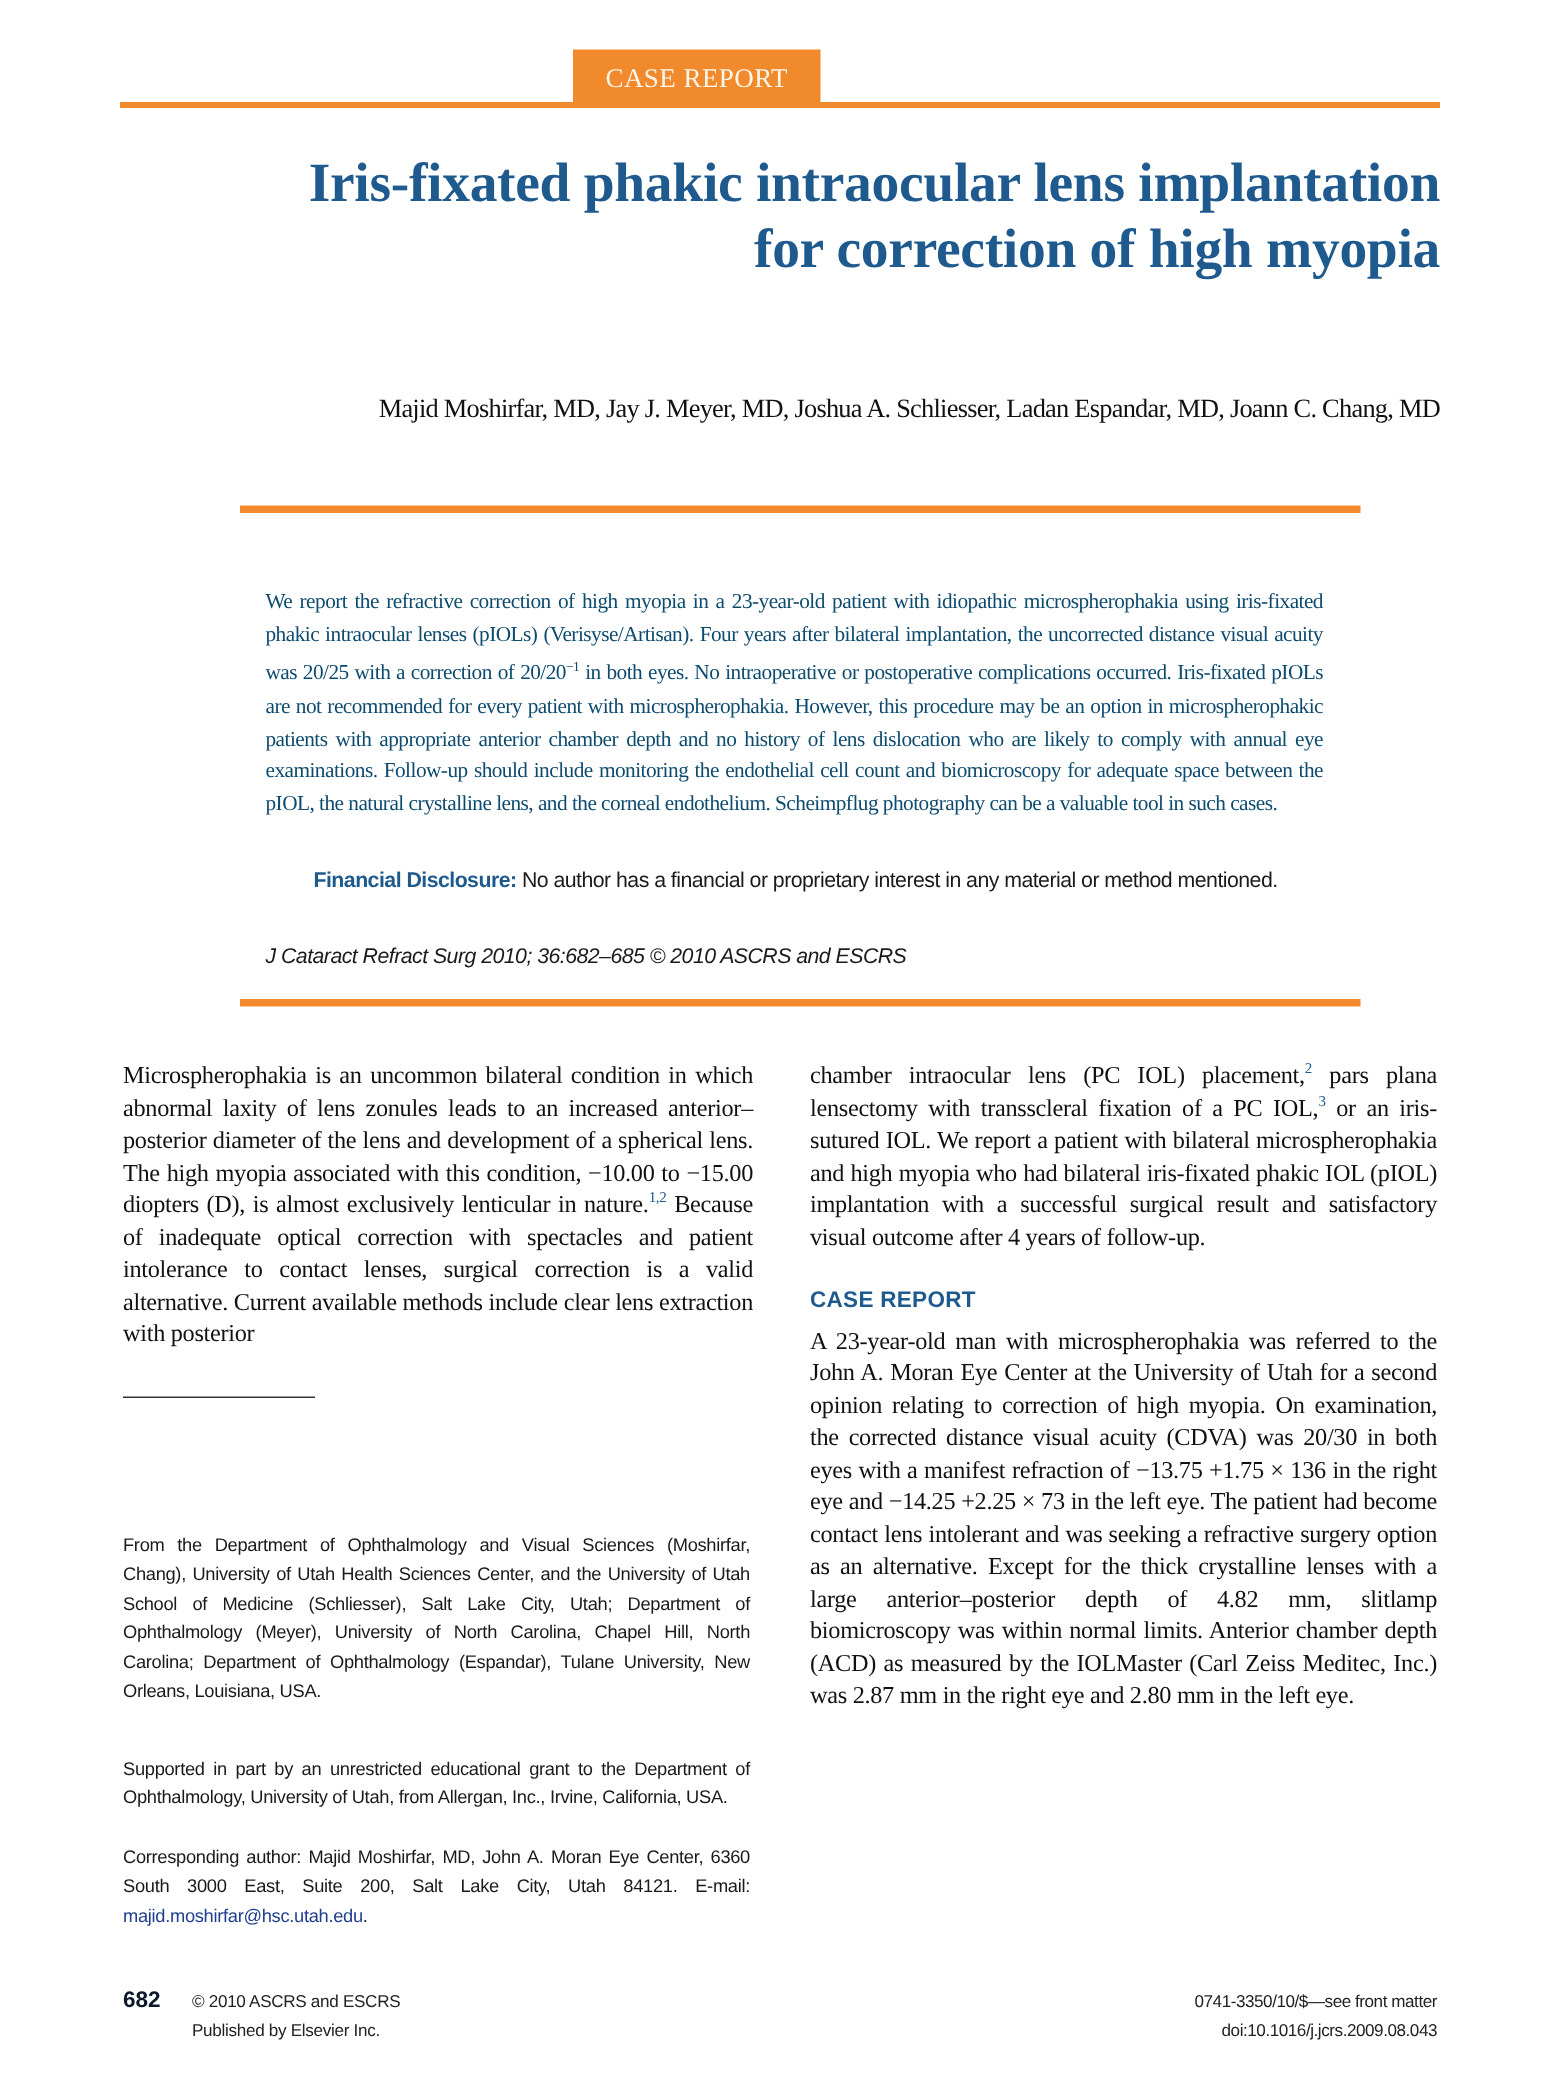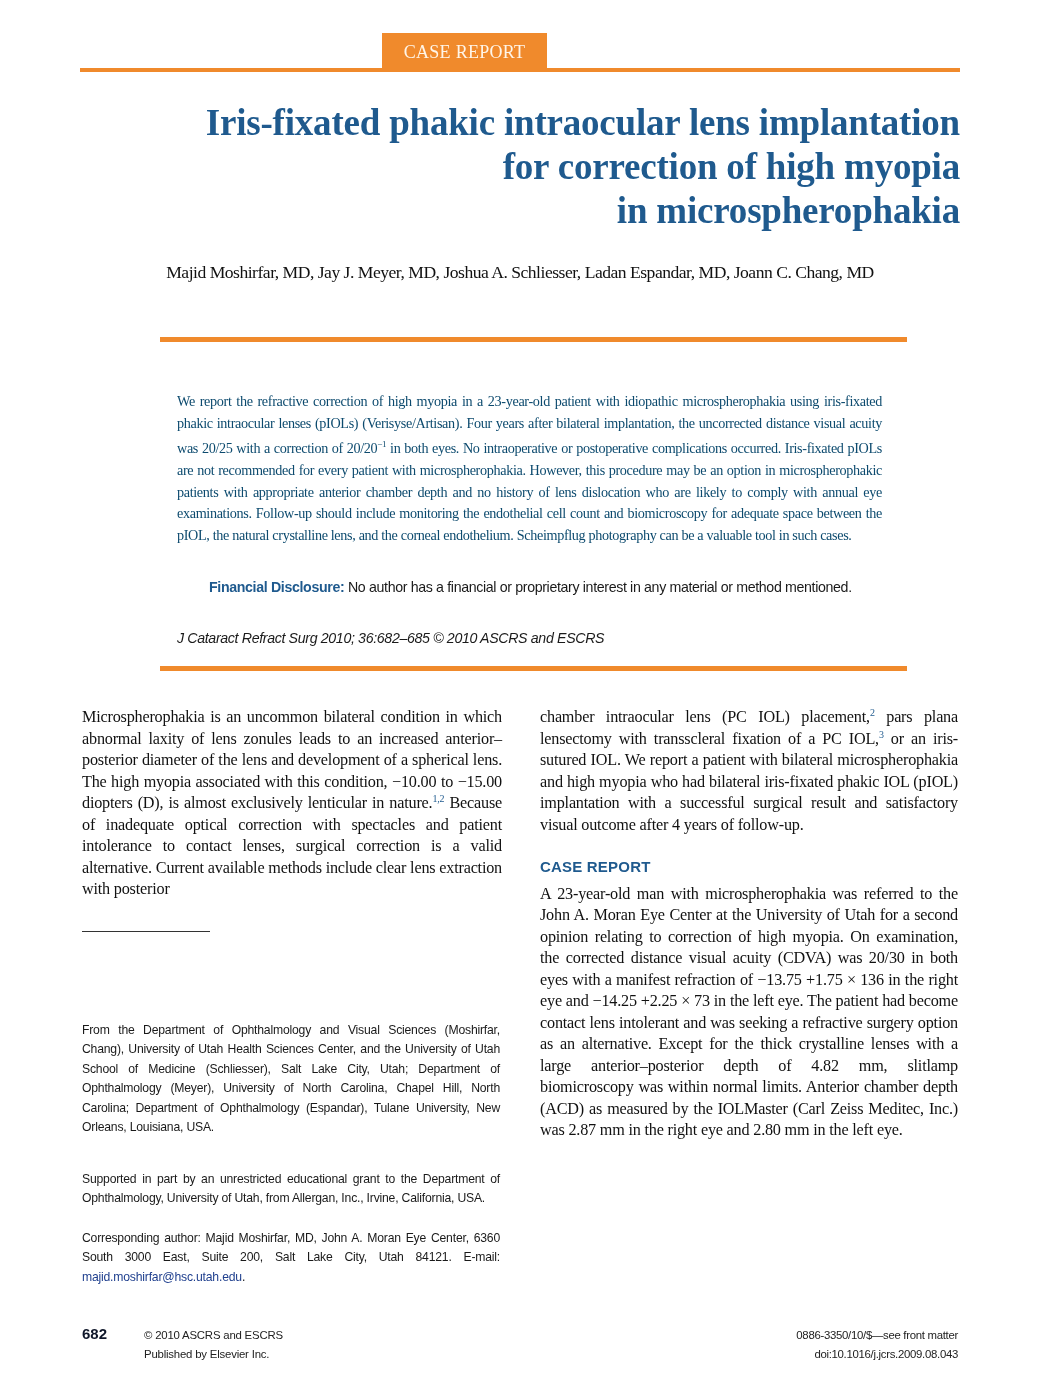--- a/index.html
+++ b/index.html
@@ -7,21 +7,21 @@
     .abs { position: absolute; }
 
     
     .hdr-rule { left: 80px; top: 68px; width: 880px; height: 4px; background: #f08a2c; }
     .hdr-tab { left: 382px; top: 33px; width: 165px; height: 39px; background: #f08a2c; color: #fff5e8;
       font-family: "Liberation Serif", serif; font-size: 18px; text-align: center; line-height: 38px; letter-spacing: 0.3px; }
 
     
     .title { left: 80px; top: 101px; width: 880px; text-align: right; color: #1f5a8e;
       font-family: "Liberation Serif", serif; font-weight: bold; font-size: 37px; line-height: 44px; letter-spacing: -0.2px; }
-    .authors { left: 80px; top: 262px; width: 880px; text-align: center; font-family: "Liberation Serif", serif;
+    .authors { left: 80px; top: 262px; width: 880px; text-align: right; font-family: "Liberation Serif", serif;
       font-size: 17.6px; letter-spacing: -0.5px; color: #111; }
 
     
     .abs-rule { left: 160px; width: 747px; height: 5px; background: #f08a2c; }
     .abstract { left: 177px; top: 350px; width: 705px; font-family: Liberation Serif, serif;
       font-size: 14.2px; line-height: 21.7px; text-align: justify; color: #0c4a6e; letter-spacing: -0.35px; margin-top: 41px; }
     .fin { left: 177px; top: 577px; width: 705px; font-family: "Liberation Sans", sans-serif;
       font-size: 14.2px; line-height: 21.7px; color: #1a1a1a; letter-spacing: -0.35px; margin-left: 32px; }
     .fin .lbl { color: #1f5a8e; font-weight: bold; }
     .citation { left: 177px; top: 630px; width: 705px; font-family: "Liberation Sans", sans-serif;
@@ -38,33 +38,32 @@
     .indent { text-indent: 16px; }
 
     
     .fn-rule { left: 82px; top: 931px; width: 128px; height: 1px; background: #333; }
     .fn { left: 82px; width: 418px; font-family: "Liberation Sans", sans-serif; font-size: 12.2px;
       line-height: 19.4px; color: #1a1a1a; text-align: justify; letter-spacing: -0.2px; }
     .fn .email { color: #1f3f8e; }
 
     
     .pg-num { left: 82px; top: 1325px; font-family: "Liberation Sans", sans-serif; font-weight: bold; color: #0f172a; font-size: 15px; }
-    .foot-l { left: 144px; top: 1326px; font-family: "Liberation Sans", sans-serif; font-size: 11.4px; line-height: 19px; color: #222; letter-spacing: -0.2px; }
+    .foot-l { left: 128px; top: 1326px; font-family: "Liberation Sans", sans-serif; font-size: 11.4px; line-height: 19px; color: #222; letter-spacing: -0.2px; }
     .foot-r { left: 700px; top: 1326px; width: 258px; text-align: right; font-family: "Liberation Sans", sans-serif; font-size: 11.4px; line-height: 19px; color: #222; letter-spacing: -0.3px; }
   </style>
 </head>
 <body>
 
 <div class="abs hdr-rule"></div>
 <div class="abs hdr-tab">CASE REPORT</div>
 
 <div class="abs title">
   <div>Iris-fixated phakic intraocular lens implantation</div>
   <div>for correction of high myopia</div>
-  <div>in microspherophakia</div>
 </div>
 <div class="abs authors">Majid Moshirfar, MD, Jay J. Meyer, MD, Joshua A. Schliesser, Ladan Espandar, MD, Joann C. Chang, MD</div>
 
 <div class="abs abs-rule" style="top:337px;"></div>
 <div class="abs abstract"><span>We report the refractive correction of high myopia in a 23-year-old patient with idiopathic microspherophakia using iris-fixated phakic intraocular lenses (pIOLs) (Verisyse/Artisan). Four years after bilateral implantation, the uncorrected distance visual acuity was 20/25 with a correction of 20/20</span><sup style="font-size:9px;">−1</sup><span> in both eyes. No intraoperative or postoperative complications occurred. Iris-fixated pIOLs are not recommended for every patient with microspherophakia. However, this procedure may be an option in microspherophakic patients with appropriate anterior chamber depth and no history of lens dislocation who are likely to comply with annual eye examinations. Follow-up should include monitoring the endothelial cell count and biomicroscopy for adequate space between the pIOL, the natural crystalline lens, and the corneal endothelium. Scheimpflug photography can be a valuable tool in such cases.</span></div>
 <div class="abs fin"><span class="lbl">Financial Disclosure:</span><span> No author has a financial or proprietary interest in any material or method mentioned.</span></div>
 <div class="abs citation">J Cataract Refract Surg 2010; 36:682–685 © 2010 ASCRS and ESCRS</div>
 <div class="abs abs-rule" style="top:666px;"></div>
 
 <div class="abs col col-left">
@@ -83,15 +82,15 @@
   <div class="sec-head">CASE REPORT</div>
   <p>A 23-year-old man with microspherophakia was referred to the John A. Moran Eye Center at the University of Utah for a second opinion relating to correction of high myopia. On examination, the corrected distance visual acuity (CDVA) was 20/30 in both eyes with a manifest refraction of −13.75 +1.75 × 136 in the right eye and −14.25 +2.25 × 73 in the left eye. The patient had become contact lens intolerant and was seeking a refractive surgery option as an alternative. Except for the thick crystalline lenses with a large anterior–posterior depth of 4.82 mm, slitlamp biomicroscopy was within normal limits. Anterior chamber depth (ACD) as measured by the IOLMaster (Carl Zeiss Meditec, Inc.) was 2.87 mm in the right eye and 2.80 mm in the left eye.</p>
 </div>
 
 <div class="abs pg-num">682</div>
 <div class="abs foot-l">
   <div>© 2010 ASCRS and ESCRS</div>
   <div>Published by Elsevier Inc.</div>
 </div>
 <div class="abs foot-r">
-  <div>0886-3350/10/$—see front matter</div>
+  <div>0741-3350/10/$—see front matter</div>
   <div>doi:10.1016/j.jcrs.2009.08.043</div>
 </div>
 
 </body></html>

